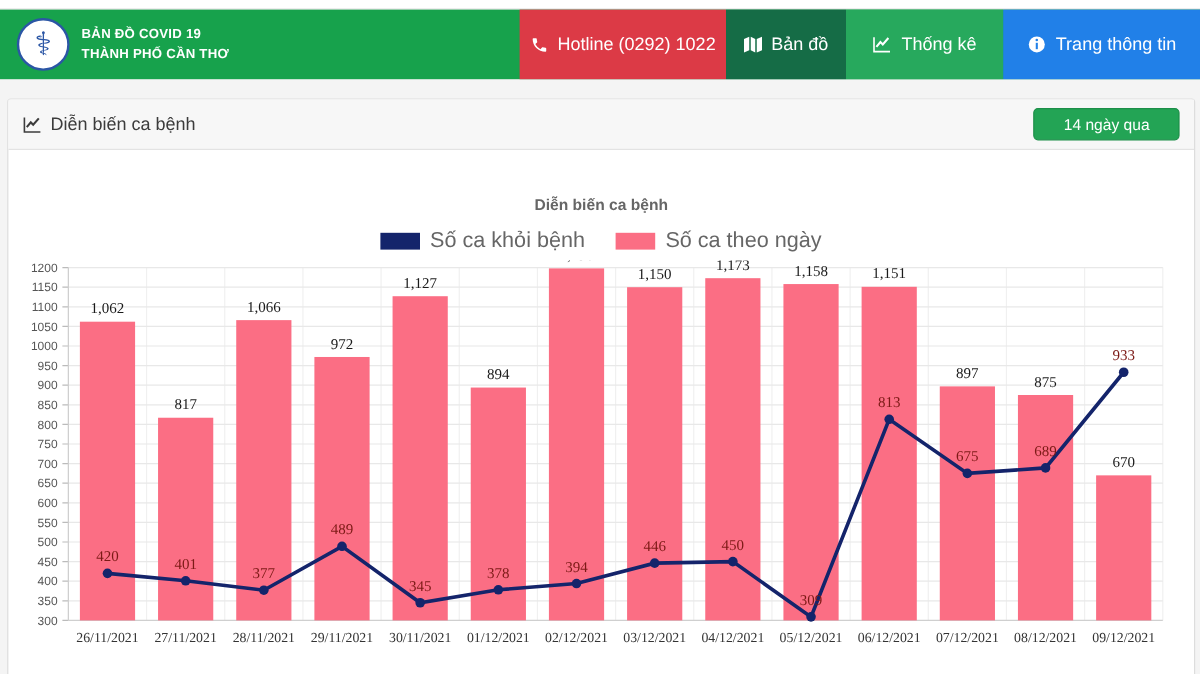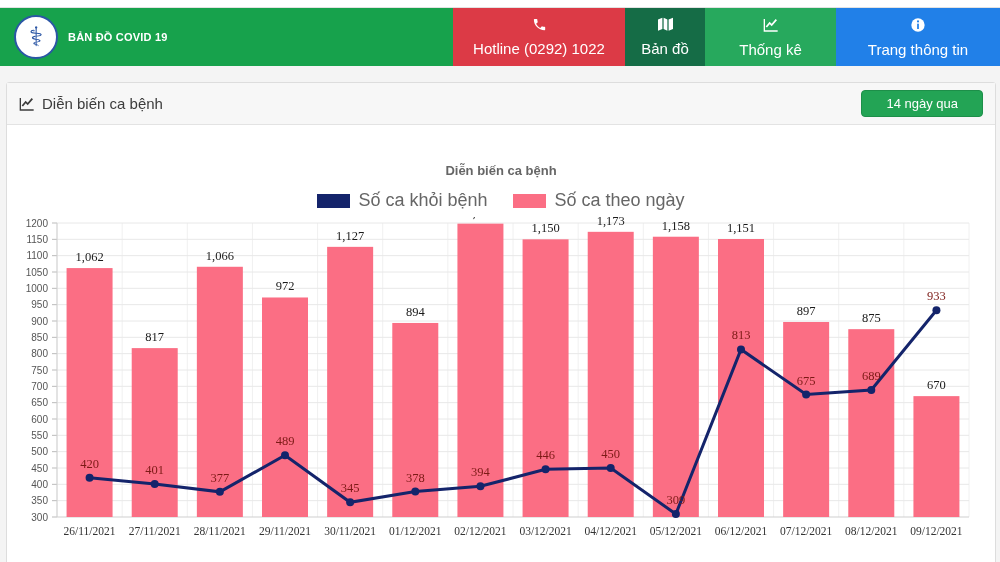--- a/index.html
+++ b/index.html
@@ -10,23 +10,23 @@
 
   
   .header { height:58px; background:#17a24c; display:flex; align-items:stretch; }
   .brand { display:flex; align-items:center; padding-left:14px; flex:1; }
   .logo { width:44px; height:44px; border-radius:50%; background:#ffffff; border:2px solid #2b56a5;
           display:flex; align-items:center; justify-content:center; }
   .logo span { color:#2b56a5; font-size:27px; line-height:1; }
   .brand-text { margin-left:10px; color:#ffffff; font-weight:bold; font-size:11px; line-height:1.5; letter-spacing:.2px; }
   .nav-btns { display:flex; align-items:stretch; }
   .nav-btn { display:flex; align-items:center; justify-content:center; gap:8px; color:#ffffff;
-             font-size:15px; border:none; cursor:pointer;flex-direction:column; }
+             font-size:15px; border:none; cursor:pointer; }
   .btn-hotline { width:172px; background:#dc3a46; }
-  .btn-map     { width:80px; background:#156c46; }
+  .btn-map     { width:100px; background:#156c46; }
   .btn-stats   { width:131px; background:#27a95d; }
   .btn-info    { width:164px; background:#2180e8; }
   .nav-btn svg { flex:0 0 auto; }
 
   
   .card { margin:16px 4px 0 6px; background:#ffffff; border:1px solid #ddd; border-radius:3px;
           height:552px; }
   .card-header { display:flex; align-items:center; justify-content:space-between;
                  background:#f7f7f7; border-bottom:1px solid #e3e3e3; padding:7px 12px; }
   .card-title { display:flex; align-items:center; gap:7px; color:#3c3c3c; font-size:15px; }
@@ -48,20 +48,21 @@
 
 <div class="top-strip"></div>
 
 <div class="header">
   <div class="brand">
     <div class="logo">
         <span>⚕</span>
       </div>
     <div class="brand-text">
       <div>BẢN ĐỒ COVID 19</div>
+      <div>THÀNH PHỐ CẦN THƠ</div>
     </div>
   </div>
   <div class="nav-btns">
     <button class="nav-btn btn-hotline">
       <svg width="15" height="15" viewBox="0 0 24 24" fill="#ffffff">
           <path d="M6.6 10.8c1.5 2.9 3.8 5.2 6.7 6.7l2.2-2.3c.3-.3.7-.4 1-.2 1.1.4 2.3.6 3.6.6.6 0 1 .4 1 1V20c0 .6-.4 1-1 1C10.6 21 3 13.4 3 4c0-.6.4-1 1-1h3.5c.6 0 1 .4 1 1 0 1.2.2 2.4.6 3.6.1.3 0 .7-.2 1l-2.3 2.2z"></path>
         </svg>
       <span>Hotline (0292) 1022</span>
     </button>
     <button class="nav-btn btn-map">

